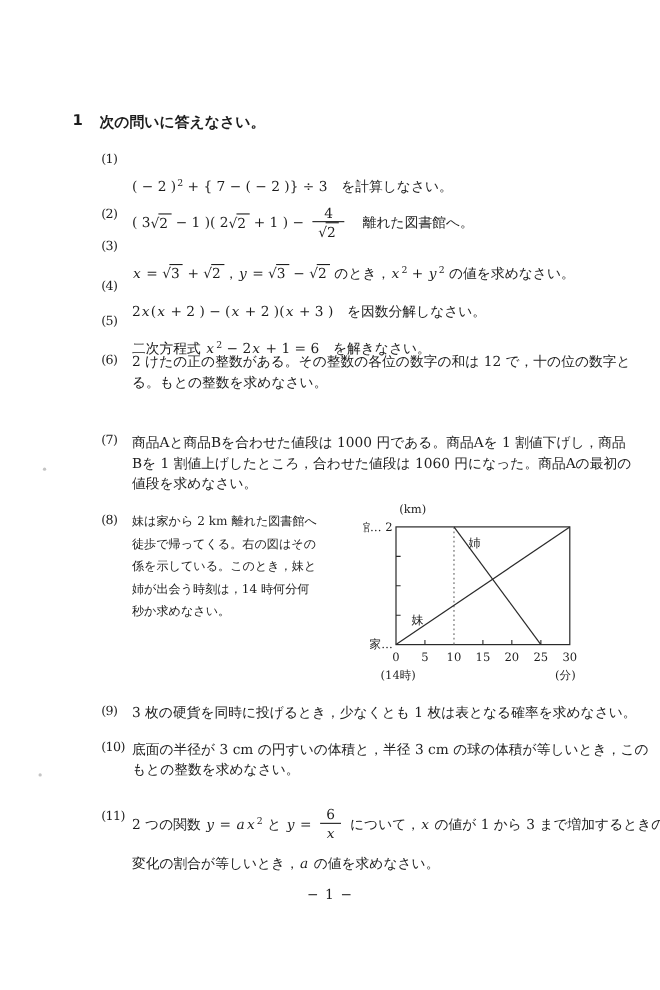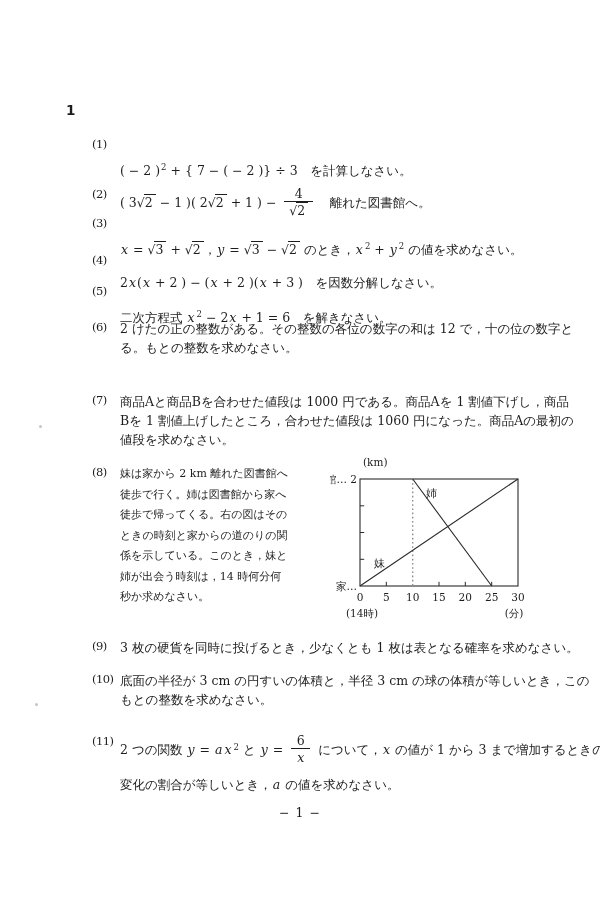--- a/index.html
+++ b/index.html
@@ -44,20 +44,21 @@
   }
   .speck{position:absolute;width:3px;height:3px;background:#c4c4c4;border-radius:50%;}
 </style>
 </head>
 <body>
 
 <div class="page">
 
   <div class="header">
     <span class="hnum">1</span>
+    <span>次の問いに答えなさい。</span>
   </div>
 
   <div class="prob" style="top:136px">
     <span class="pnum">(1)</span>
     <div class="formula"><span>( − 2 )</span><span class="sup">2</span><span> + { 7 − ( − 2 )} ÷ 3　を計算しなさい。</span></div>
   </div>
 
   <div class="prob vcenter" style="top:167px">
     <span class="pnum">(2)</span>
     <div class="formula"><span>( 3</span><span class="sqrt"><span class="rad">√</span><span class="radicand">2</span></span><span> − 1 )( 2</span><span class="sqrt"><span class="rad">√</span><span class="radicand">2</span></span><span> + 1 ) − </span><span class="frac">
@@ -95,23 +96,21 @@
       <div class="tline">商品Aと商品Bを合わせた値段は 1000 円である。商品Aを 1 割値下げし，商品</div>
       <div class="tline">Bを 1 割値上げしたところ，合わせた値段は 1060 円になった。商品Aの最初の</div>
       <div class="tline">値段を求めなさい。</div>
     </div>
   </div>
 
   <div class="prob p8" style="top:464px">
     <span class="pnum">(8)</span>
     <div class="ptext">
       <div class="tline">妹は家から 2 km 離れた図書館へ</div>
-      <div class="tline">徒歩で行く。姉は図書館から家へ</div>
       <div class="tline">徒歩で帰ってくる。右の図はその</div>
-      <div class="tline">ときの時刻と家からの道のりの関</div>
       <div class="tline">係を示している。このとき，妹と</div>
       <div class="tline">姉が出会う時刻は，14 時何分何</div>
       <div class="tline">秒か求めなさい。</div>
     </div>
   </div>
 
   <svg class="graph" width="250" height="175" viewBox="0 0 250 175">
     <rect x="30" y="29" width="158" height="107" fill="none" stroke="#2a2a2a" stroke-width="1.1"></rect>
     <g stroke="#2a2a2a" stroke-width="1">
       <line x1="56.3" y1="136" x2="56.3" y2="131.8"></line>

